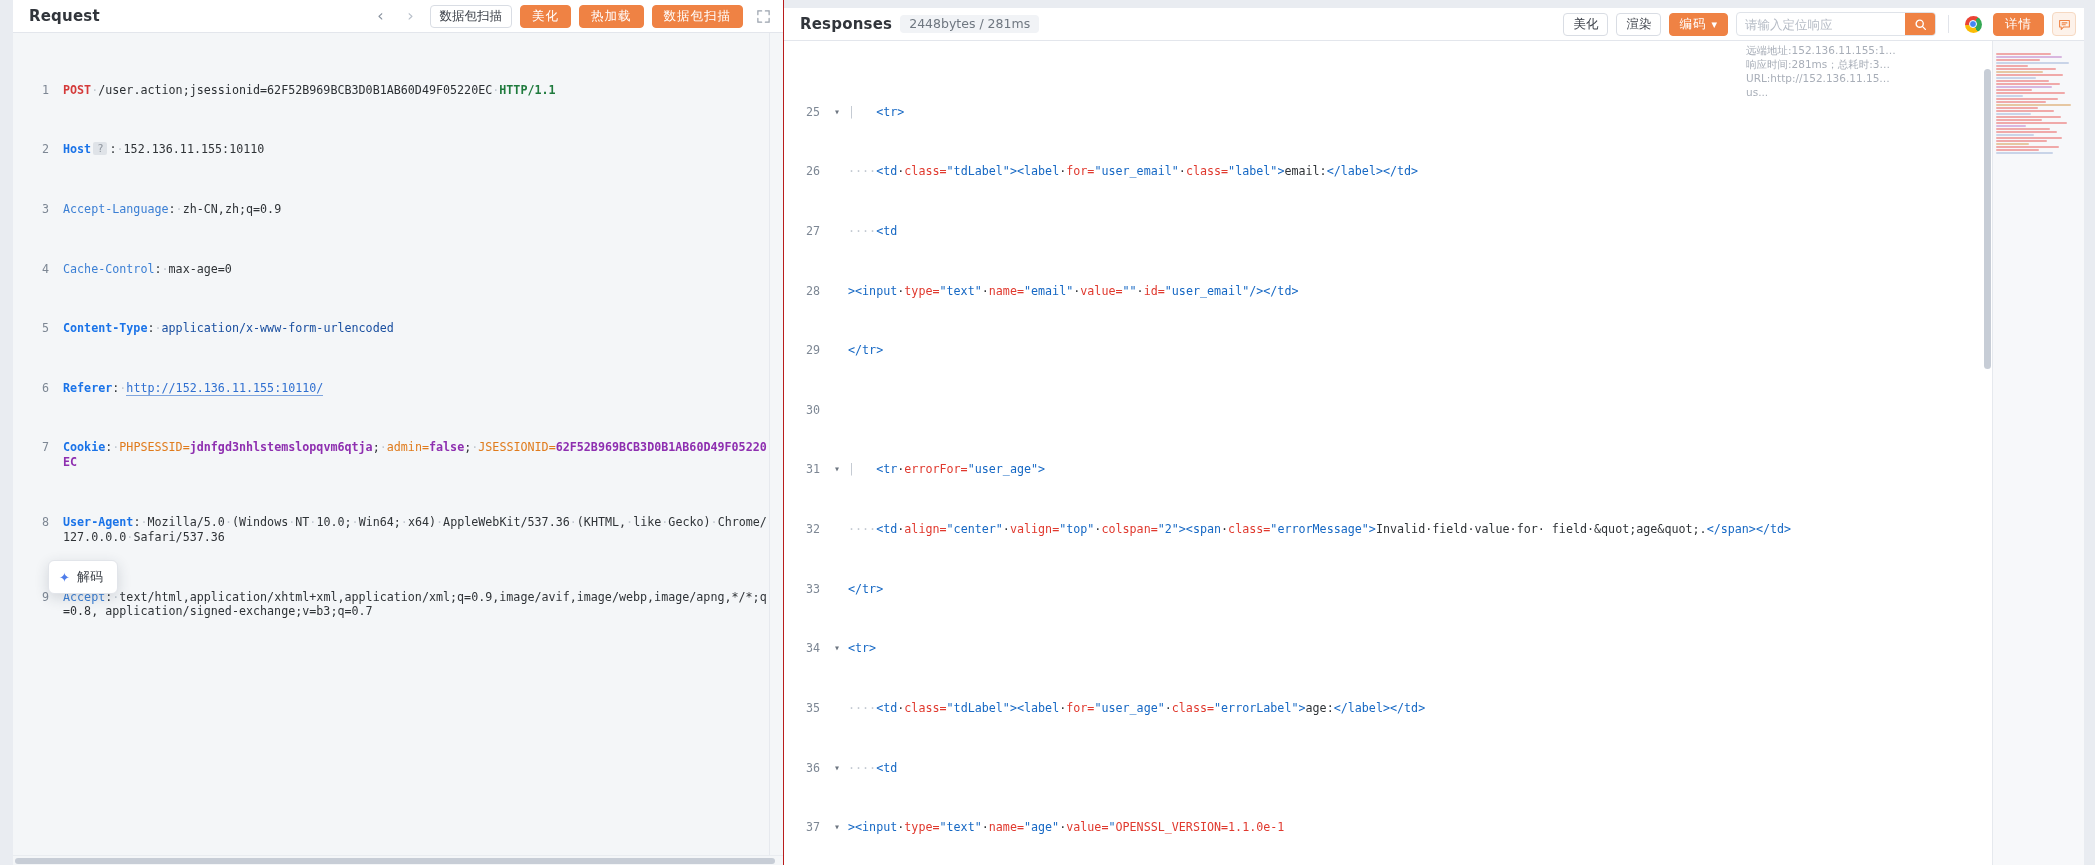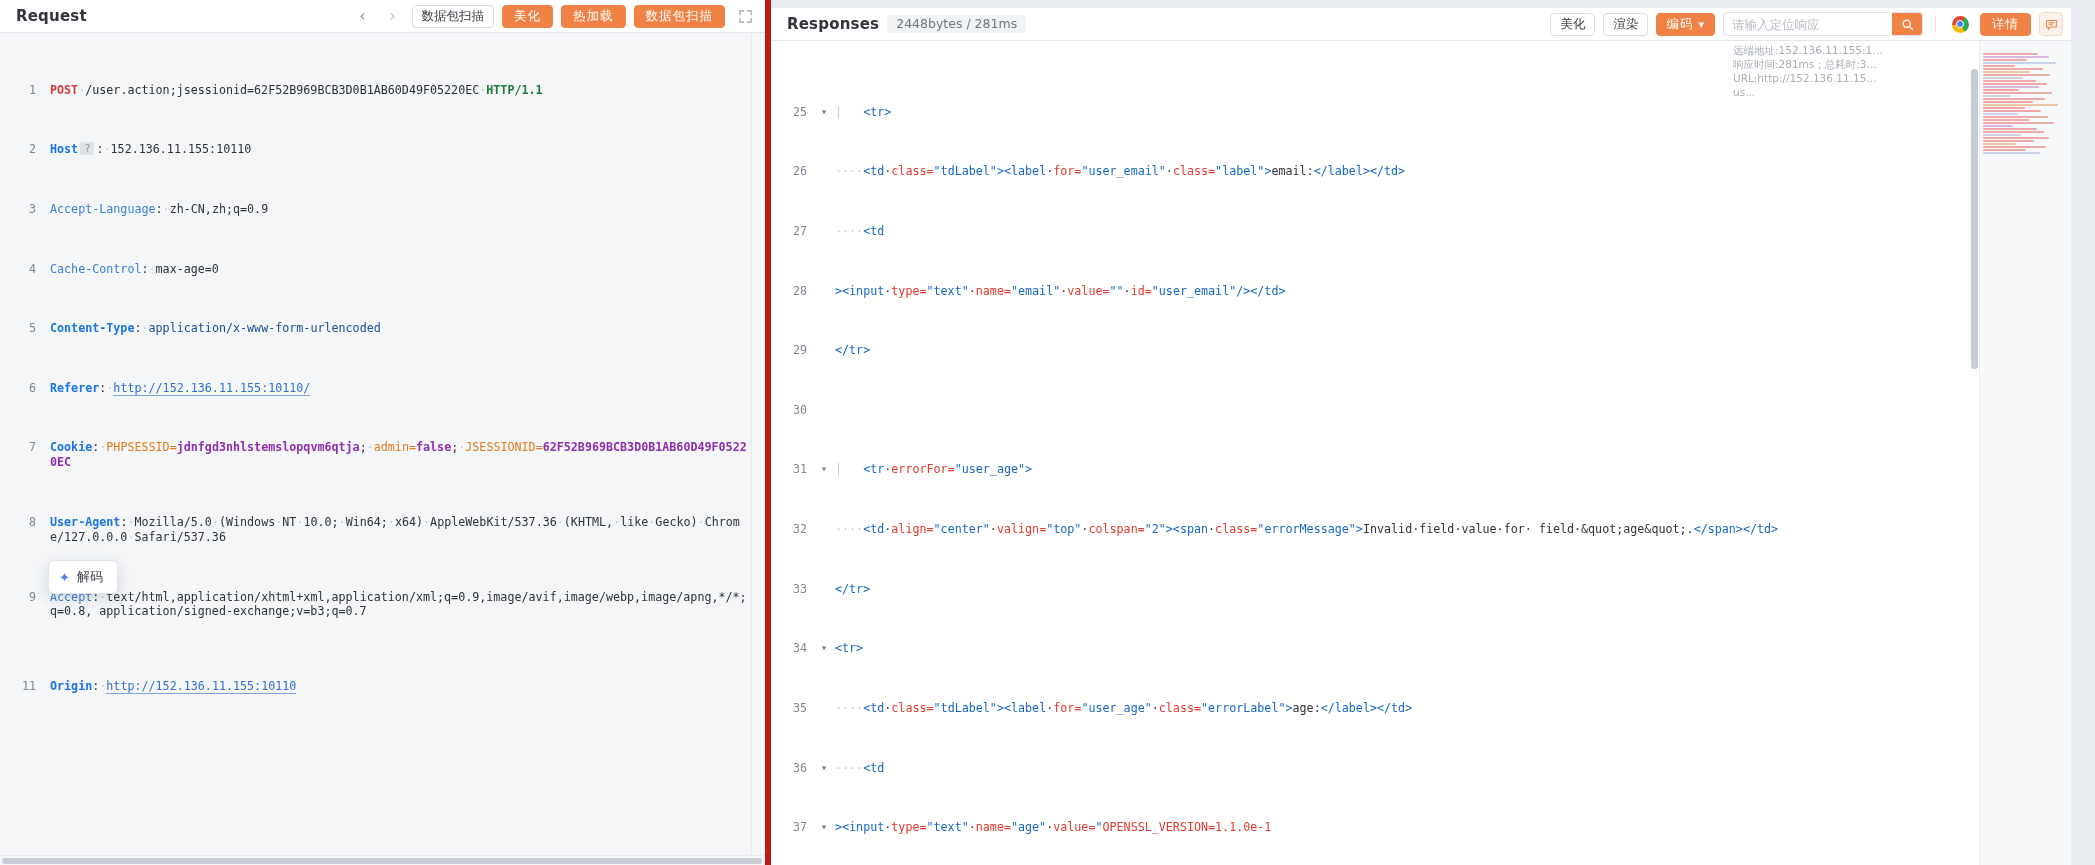--- a/index.html
+++ b/index.html
@@ -8,21 +8,21 @@
     width: 2095px; height: 865px;
     overflow: hidden;
     background: #ffffff;
     font-family: "DejaVu Sans", "Liberation Sans", sans-serif;
   }
 
   .app { display: flex; width: 2095px; height: 865px; background:#e9ecf1; }
 
   
   .pane { display: flex; flex-direction: column; background: #ffffff; height: 865px; }
-  .pane-request  { width: 771px; border-right: 6px solid #b91c1c; }
+  .pane-request  { width: 771px; border-right: 1px solid #b91c1c; margin-left: 13px; }
   .pane-response { width: 1300px; margin-top: 8px; }
 
   
   .toolbar {
     height: 33px; min-height: 33px;
     display: flex; align-items: center;
     padding: 0 8px 0 16px;
     background: #ffffff;
     border-bottom: 1px solid #e3e6ec;
     gap: 8px;
@@ -282,24 +282,20 @@
             <div class="gutter">8</div>
             <div class="codetext"><span class="t-hdr">User-Agent</span><span class="t-val">:</span><span class="t-dot">·</span><span class="t-val">Mozilla/5.0</span><span class="t-dot">·</span><span class="t-val">(Windows</span><span class="t-dot">·</span><span class="t-val">NT</span><span class="t-dot">·</span><span class="t-val">10.0;</span><span class="t-dot">·</span><span class="t-val">Win64;</span><span class="t-dot">·</span><span class="t-val">x64)</span><span class="t-dot">·</span><span class="t-val">AppleWebKit/537.36</span><span class="t-dot">·</span><span class="t-val">(KHTML,</span><span class="t-dot">·</span><span class="t-val">like</span><span class="t-dot">·</span><span class="t-val">Gecko)</span><span class="t-dot">·</span><span class="t-val">Chrome/127.0.0.0</span><span class="t-dot">·</span><span class="t-val">Safari/537.36</span></div>
           </div>
 
           <div class="codeline">
             <div class="gutter">9</div>
             <div class="codetext"><span class="t-hdr-n">Accept</span><span class="t-val">:</span><span class="t-dot">·</span><span class="t-val">text/html,application/xhtml+xml,application/xml;q=0.9,image/avif,image/webp,image/apng,*/*;q=0.8, application/signed-exchange;v=b3;q=0.7</span></div>
           </div>
 
 
-          <div class="codeline">
-            <div class="gutter">11</div>
-            <div class="codetext"><span class="t-hdr">Origin</span><span class="t-val">:</span><span class="t-dot">·</span><span class="t-link">http://152.136.11.155:10110</span></div>
-          </div>
 
 
 
           
 
           
 
           
 
         </div>

